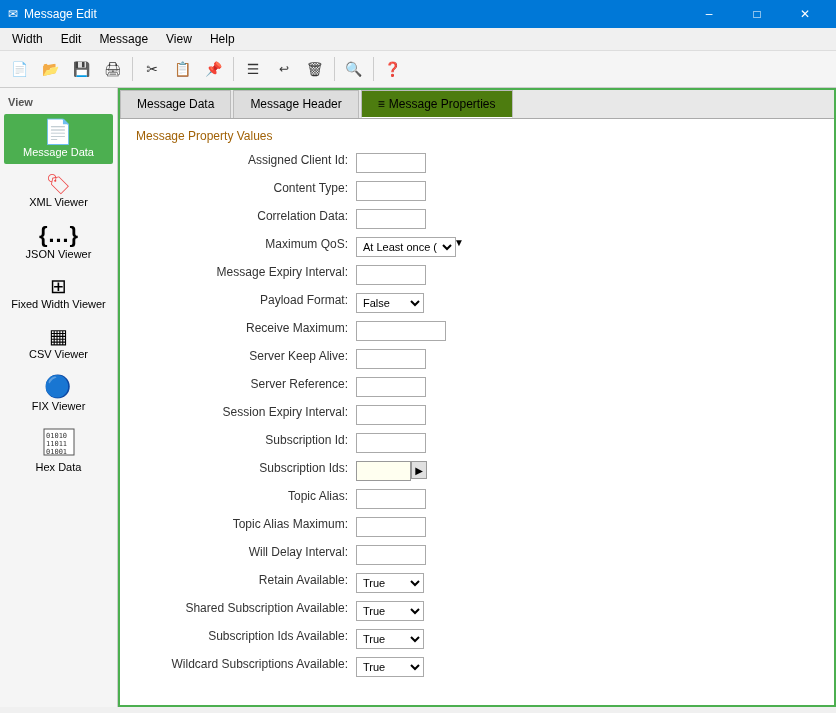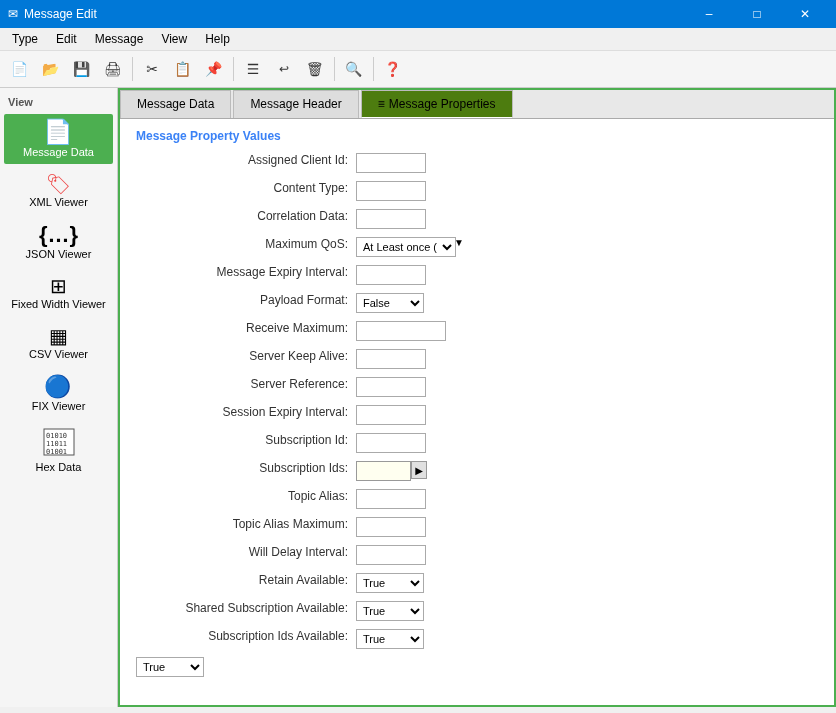--- a/index.html
+++ b/index.html
@@ -119,22 +119,22 @@
     
     .content-area {
       flex: 1;
       background: white;
       padding: 10px 16px;
       overflow-y: auto;
     }
     
     .section-title {
       font-size: 12px;
-      font-weight: bold;
-      color: #3b82f6;
+      font-weight: normal;
+      color: #a16207;
       margin-bottom: 10px;
     }
     
     .form-row {
       display: flex;
       align-items: flex-start;
       margin-bottom: 6px;
       min-height: 22px;
     }
     .form-label {
@@ -191,21 +191,21 @@
     <span>Message Edit</span>
   </div>
   <div class="title-bar-controls">
     <button class="title-btn">–</button>
     <button class="title-btn">□</button>
     <button class="title-btn close">✕</button>
   </div>
 </div>
 
 <div class="menu-bar">
-  <span class="menu-item">Type</span>
+  <span class="menu-item">Width</span>
   <span class="menu-item">Edit</span>
   <span class="menu-item">Message</span>
   <span class="menu-item">View</span>
   <span class="menu-item">Help</span>
 </div>
 
 <div class="toolbar">
   <button class="tb-btn">📄</button>
   <button class="tb-btn">📂</button>
   <button class="tb-btn">💾</button>
@@ -392,20 +392,21 @@
 
       <div class="form-row">
         <label class="form-label">Subscription Ids Available:</label>
         <select class="form-select form-select-med">
           <option>True</option>
           <option>False</option>
         </select>
       </div>
 
       <div class="form-row">
+        <label class="form-label">Wildcard Subscriptions Available:</label>
         <select class="form-select form-select-med">
           <option>True</option>
           <option>False</option>
         </select>
       </div>
 
     </div>
   </div>
 </div>
 

